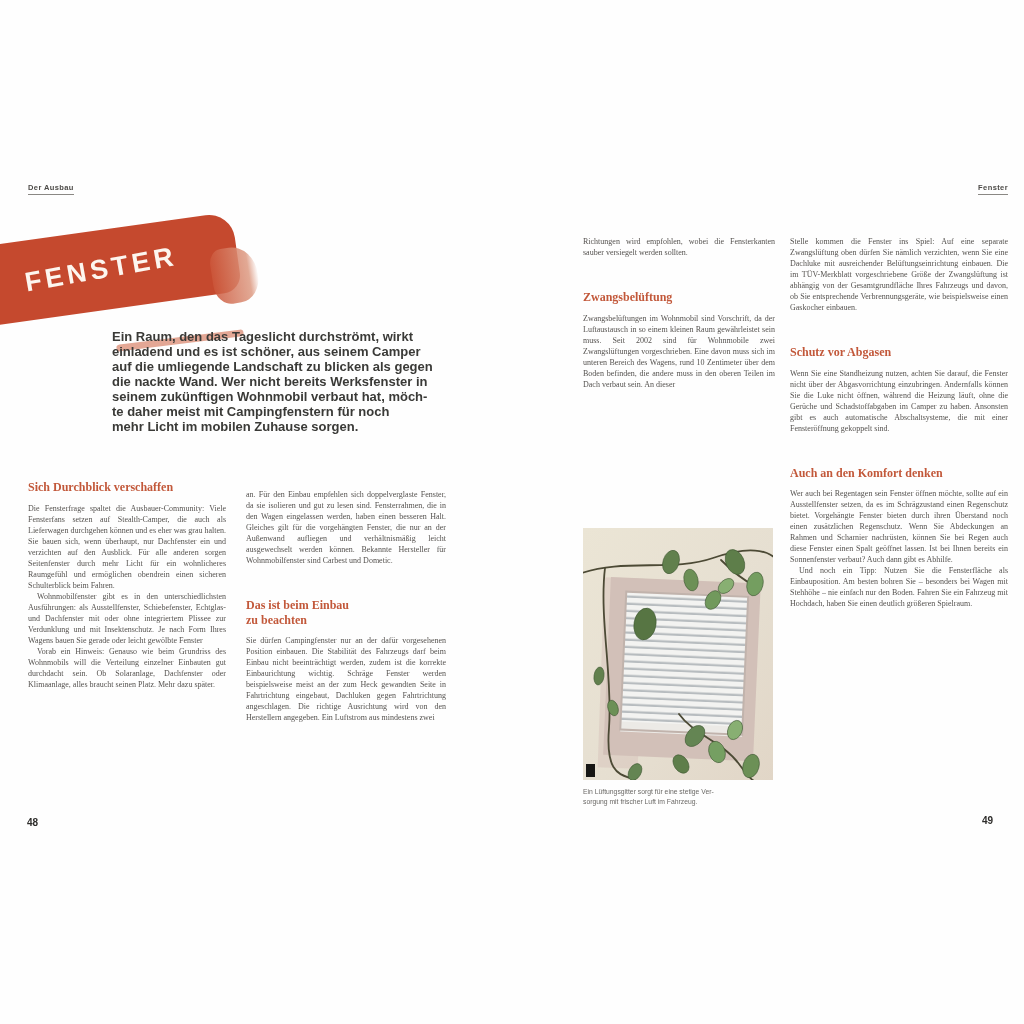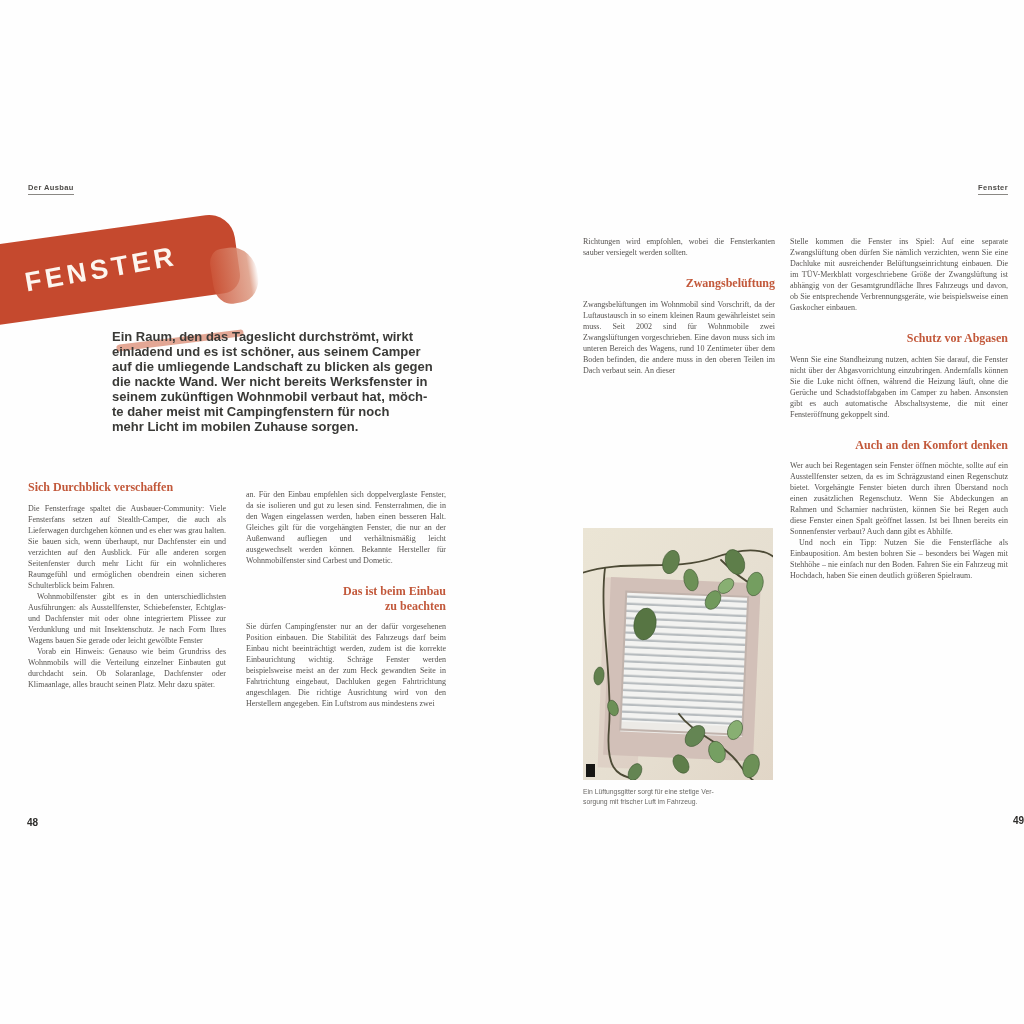--- a/index.html
+++ b/index.html
@@ -37,24 +37,24 @@
     font-size:13px;font-weight:bold;line-height:15px;color:#3a3a37;
     white-space:pre-line;
   }
   .col{position:absolute;font-size:8px;line-height:11px;text-align:justify;font-family:Liberation Serif, serif;}
   .col p{margin:0 0 0 0;filter:blur(0.3px);}
   .col p.indent{text-indent:9px;}
   .h-orange{
     font-weight:bold;font-size:12px;line-height:14.5px;color:#c2583a;
     margin:0 0 8px 0;text-align:left;filter:blur(0.2px);
   }
-  .h-orange.gap-top{margin-top:18px;text-align:right;}
+  .h-orange.gap-top{margin-top:32px;}
   .pagenum{position:absolute;font-weight:bold;font-size:10px;color:#2e2d2b;}
   .pagenum.left{left:27px;top:817px;}
-  .pagenum.right{right:0;top:815px;margin-left:8px;}
+  .pagenum.right{right:31px;top:815px;margin-left:8px;}
   .photo{
     position:absolute;left:583px;top:528px;width:190px;height:252px;
     filter:blur(0.4px) saturate(.92);
   }
   .caption{
     position:absolute;left:583px;top:787px;width:190px;
     font-size:6.8px;line-height:9.5px;color:#6b6966;text-align:left;
     filter:blur(0.3px);
   }
   .c1L{left:28px;top:480px;width:198px;}

